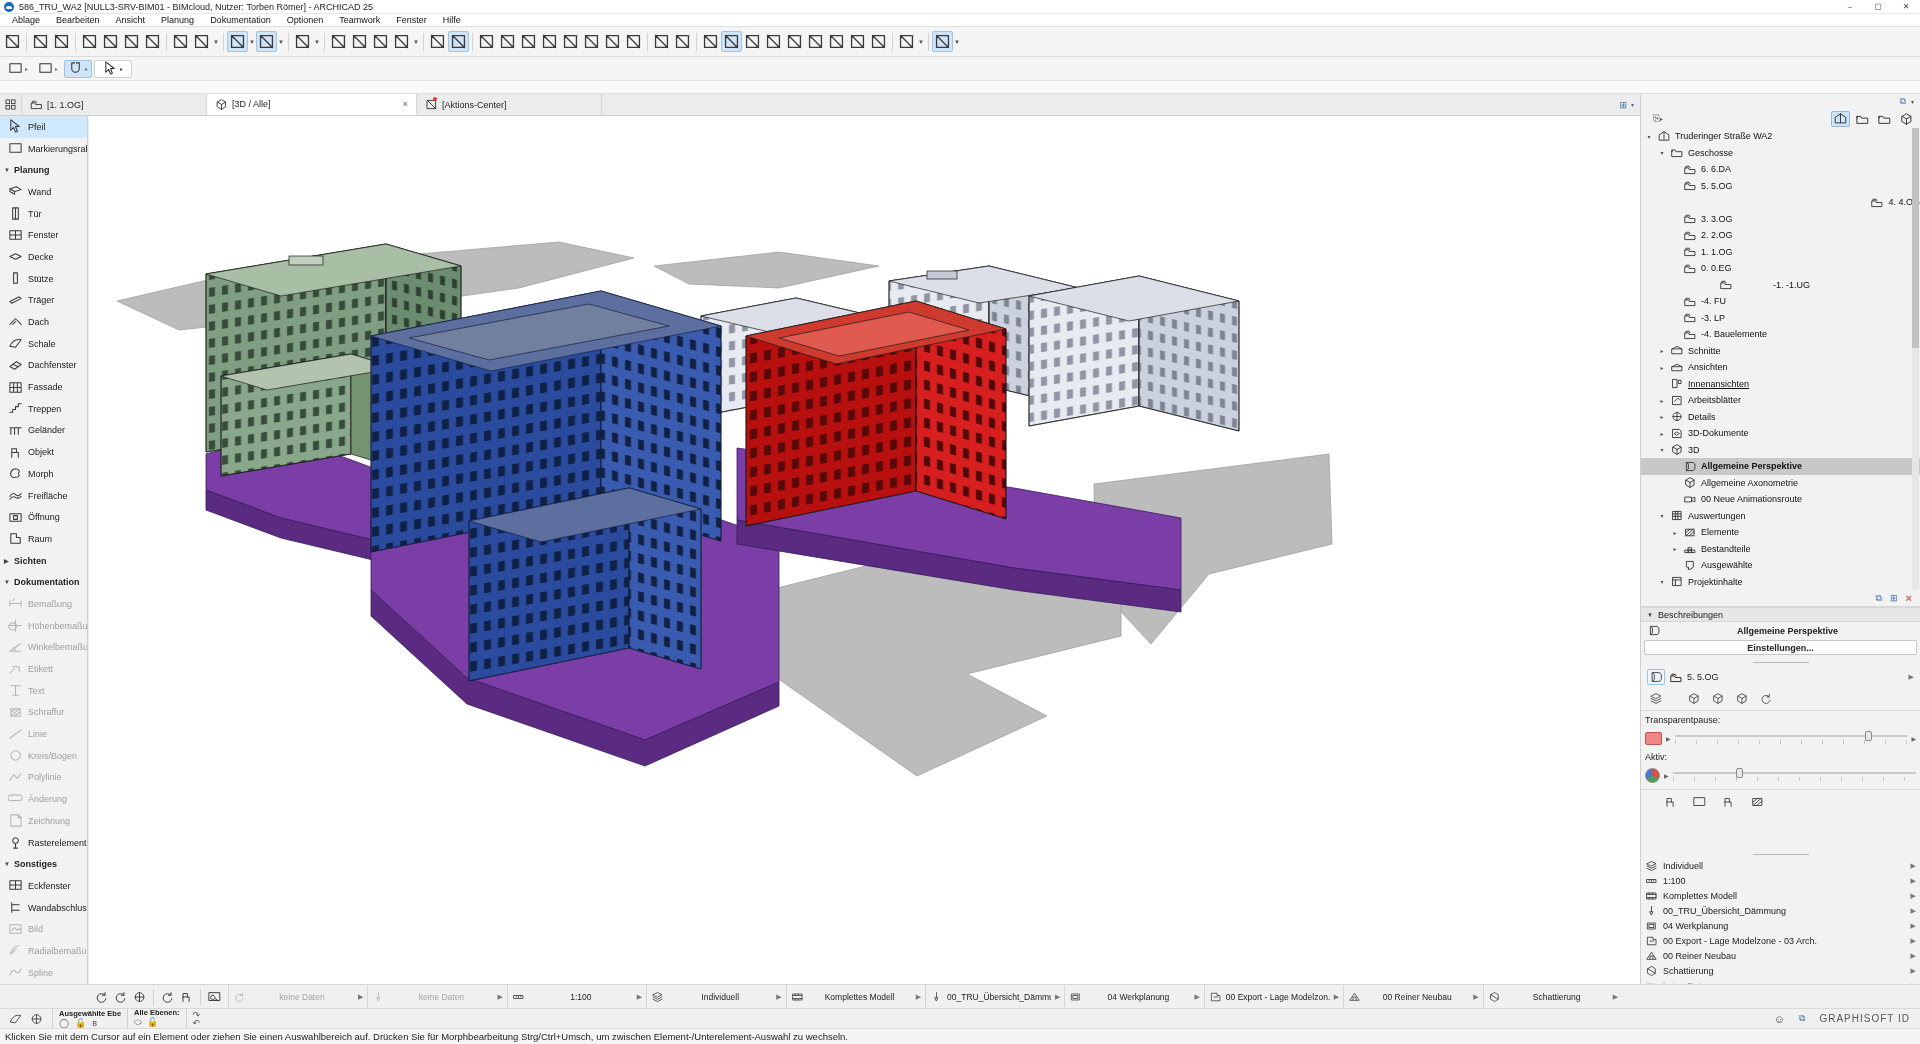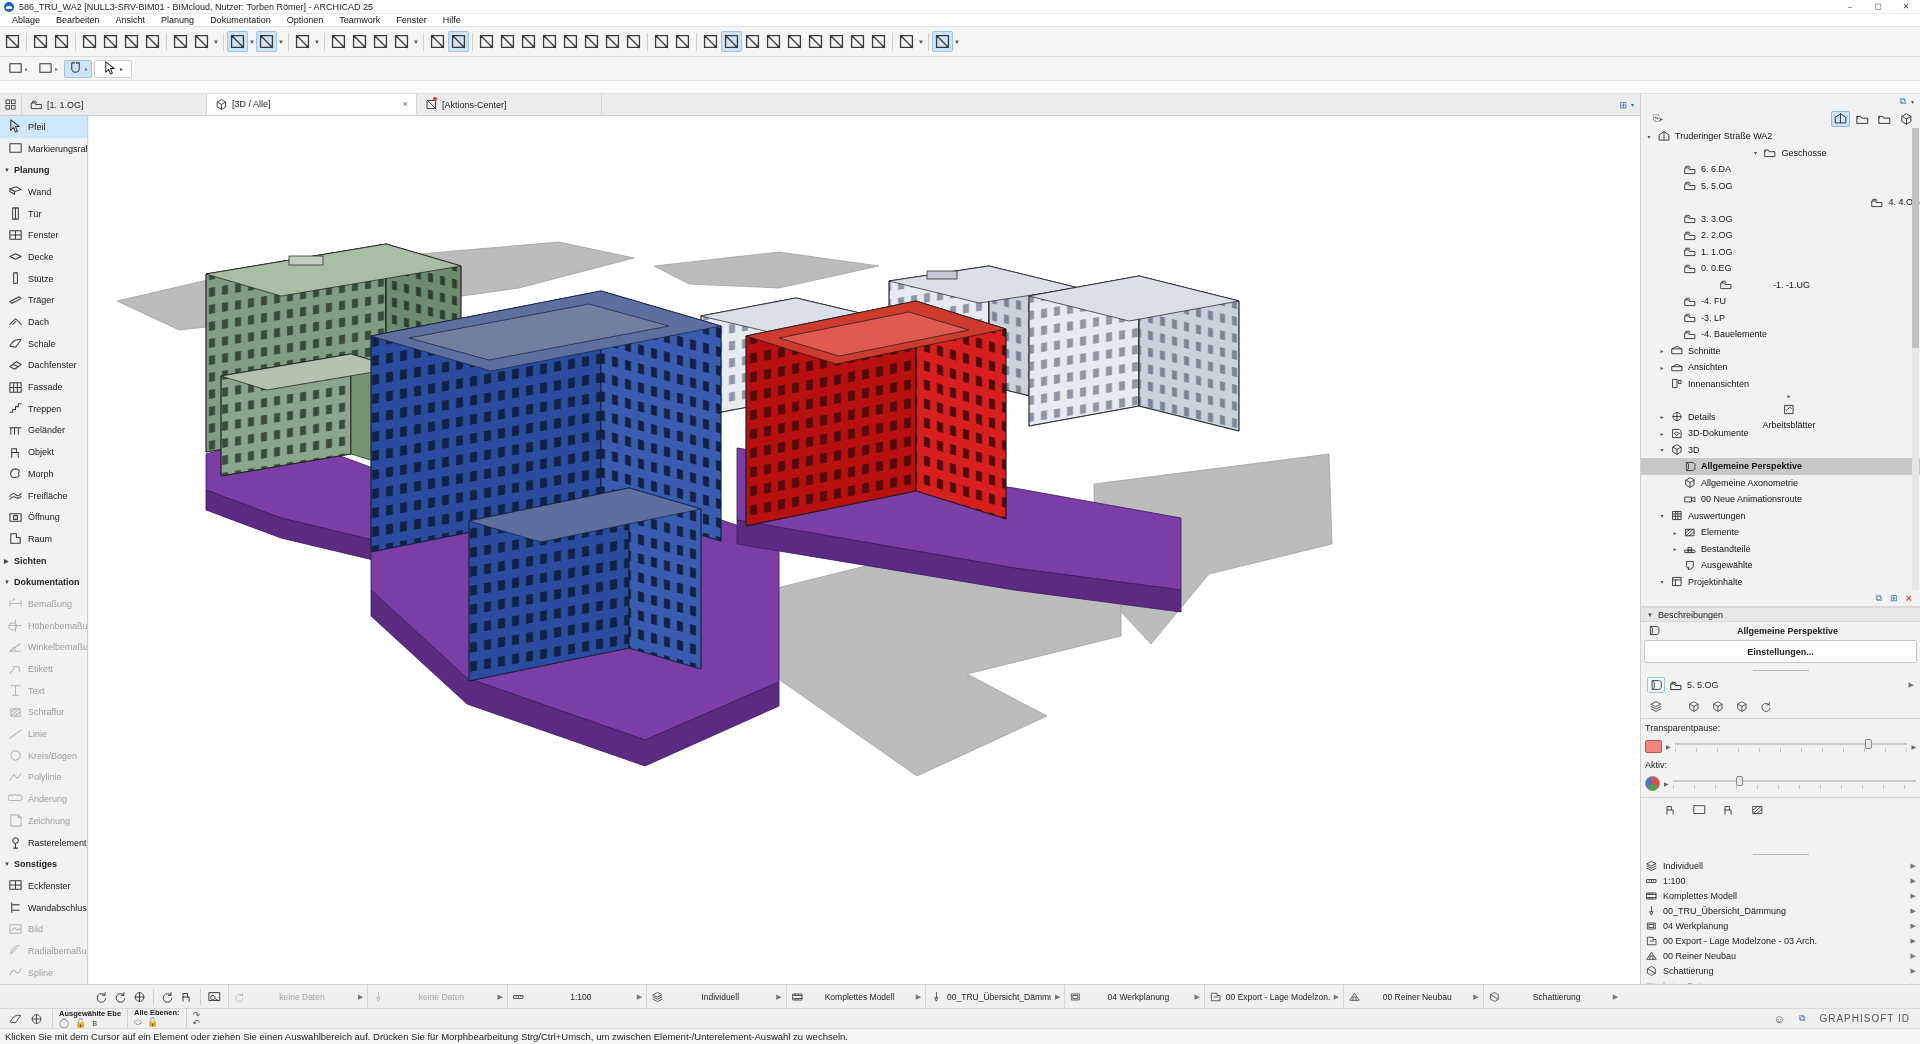--- a/index.html
+++ b/index.html
@@ -55,21 +55,21 @@
   .tree-row .nicon { width:14px; height:13px; color:#333; flex:0 0 auto; }
   .tree-row.selected { background:#c8c8c8; font-weight:bold; }
   .tree-scroll { position:absolute; right:1px; top:0; width:7px; height:100%; background:#e6e6e6; }
   .tree-scroll .thumb { position:absolute; top:0; width:7px; height:220px; background:#c1c1c1; }
   .tree-footer { height:17px; display:flex; align-items:center; justify-content:flex-end; gap:8px; padding-right:8px; border-bottom:1px solid #d8d8d8; color:#3c6fae; }
   .tree-footer .redx { color:#e0584c; font-size:11px; font-weight:bold; }
   .sec-header { height:15px; background:#e7e7e7; border-top:1px solid #d8d8d8; border-bottom:1px solid #d8d8d8; display:flex; align-items:center; gap:5px; padding-left:6px; color:#222; }
   .sec-header .tri { font-size:6px; color:#444; }
   .view-row { height:17px; display:flex; align-items:center; padding:0 6px; }
   .view-row .vlabel { flex:1; text-align:center; font-weight:bold; color:#222; }
-  .settings-btn { height:23px; margin:1px 3px 3px 3px; background:#fdfdfd; border:1px solid #c6c6c6; border-radius:2px; display:flex; align-items:center; justify-content:center; font-weight:bold; color:#222; }
+  .settings-btn { height:15px; margin:1px 3px 3px 3px; background:#fdfdfd; border:1px solid #c6c6c6; border-radius:2px; display:flex; align-items:center; justify-content:center; font-weight:bold; color:#222; }
   .mini-dash { height:8px; display:flex; align-items:center; justify-content:center; }
   .mini-dash div { width:56px; border-top:1px solid #b9b9b9; }
   .story-row { height:22px; display:flex; align-items:center; gap:4px; padding:0 6px; }
   .story-chip { width:18px; height:16px; border:1px solid #9ec4e5; background:#eef5fc; border-radius:2px; display:flex; align-items:center; justify-content:center; color:#444; }
   .story-row .arr { margin-left:auto; color:#777; font-size:7px; }
   .icons-row { height:20px; display:flex; align-items:center; gap:10px; padding-left:8px; color:#4a4a4a; }
   .hr { border-top:1px solid #d8d8d8; margin:2px 0; }
   .slider-label { height:13px; display:flex; align-items:center; padding-left:4px; color:#222; }
   .slider-row { height:24px; display:flex; align-items:center; gap:4px; padding:0 4px; }
   .swatch { width:17px; height:13px; border:1px solid #b55; background:#f08783; border-radius:2px; }
@@ -852,21 +852,21 @@
   <div class="tree" id="navtree">
       <div class="tree-row " style="padding-left:4px;">
      <span class="exp">▾</span>
      <span class="nicon">
           <svg class="icon " viewBox="0 0 16 16" fill="none" stroke="currentColor" stroke-width="1.1" stroke-linejoin="round" stroke-linecap="round">
             <path d="M2 12 L2 6 L8 2 L14 6 L14 12 Z M8 2v10"></path>
           </svg>
         </span>
      <span>Truderinger Straße WA2</span>
       </div>
-      <div class="tree-row " style="padding-left:17px;justify-content:center;">
+      <div class="tree-row " style="padding-left:17px;">
      <span class="exp">▾</span>
      <span class="nicon">
           <svg class="icon " viewBox="0 0 16 16" fill="none" stroke="currentColor" stroke-width="1.1" stroke-linejoin="round" stroke-linecap="round">
             <path d="M2 5h4l1 2h7v6H2z M2 5v2"></path>
           </svg>
         </span>
      <span>Geschosse</span>
       </div>
       <div class="tree-row " style="padding-left:30px;">
      <span class="exp"></span>
@@ -978,30 +978,30 @@
       </div>
       <div class="tree-row " style="padding-left:17px;">
      <span class="exp">▸</span>
      <span class="nicon">
           <svg class="icon " viewBox="0 0 16 16" fill="none" stroke="currentColor" stroke-width="1.1" stroke-linejoin="round" stroke-linecap="round">
             <path d="M2 7h12v5H2z M2 7 L8 4 L14 7"></path>
           </svg>
         </span>
      <span>Ansichten</span>
       </div>
+      <div class="tree-row " style="padding-left:17px;text-decoration:underline;">
+     <span class="exp"></span>
+     <span class="nicon">
+          <svg class="icon " viewBox="0 0 16 16" fill="none" stroke="currentColor" stroke-width="1.1" stroke-linejoin="round" stroke-linecap="round">
+            <path d="M3 3h5v10H3z M10 4h3v4h-3z"></path>
+          </svg>
+        </span>
+     <span>Innenansichten</span>
+      </div>
       <div class="tree-row " style="padding-left:17px;">
-     <span class="exp"></span>
-     <span class="nicon">
-          <svg class="icon " viewBox="0 0 16 16" fill="none" stroke="currentColor" stroke-width="1.1" stroke-linejoin="round" stroke-linecap="round">
-            <path d="M3 3h5v10H3z M10 4h3v4h-3z"></path>
-          </svg>
-        </span>
-     <span>Innenansichten</span>
-      </div>
-      <div class="tree-row " style="padding-left:17px;flex-direction:column;">
      <span class="exp">▸</span>
      <span class="nicon">
           <svg class="icon " viewBox="0 0 16 16" fill="none" stroke="currentColor" stroke-width="1.1" stroke-linejoin="round" stroke-linecap="round">
             <path d="M3 3h10v10H3z M5 9l4-4 2 2"></path>
           </svg>
         </span>
      <span>Arbeitsblätter</span>
       </div>
       <div class="tree-row " style="padding-left:17px;">
      <span class="exp">▸</span>

